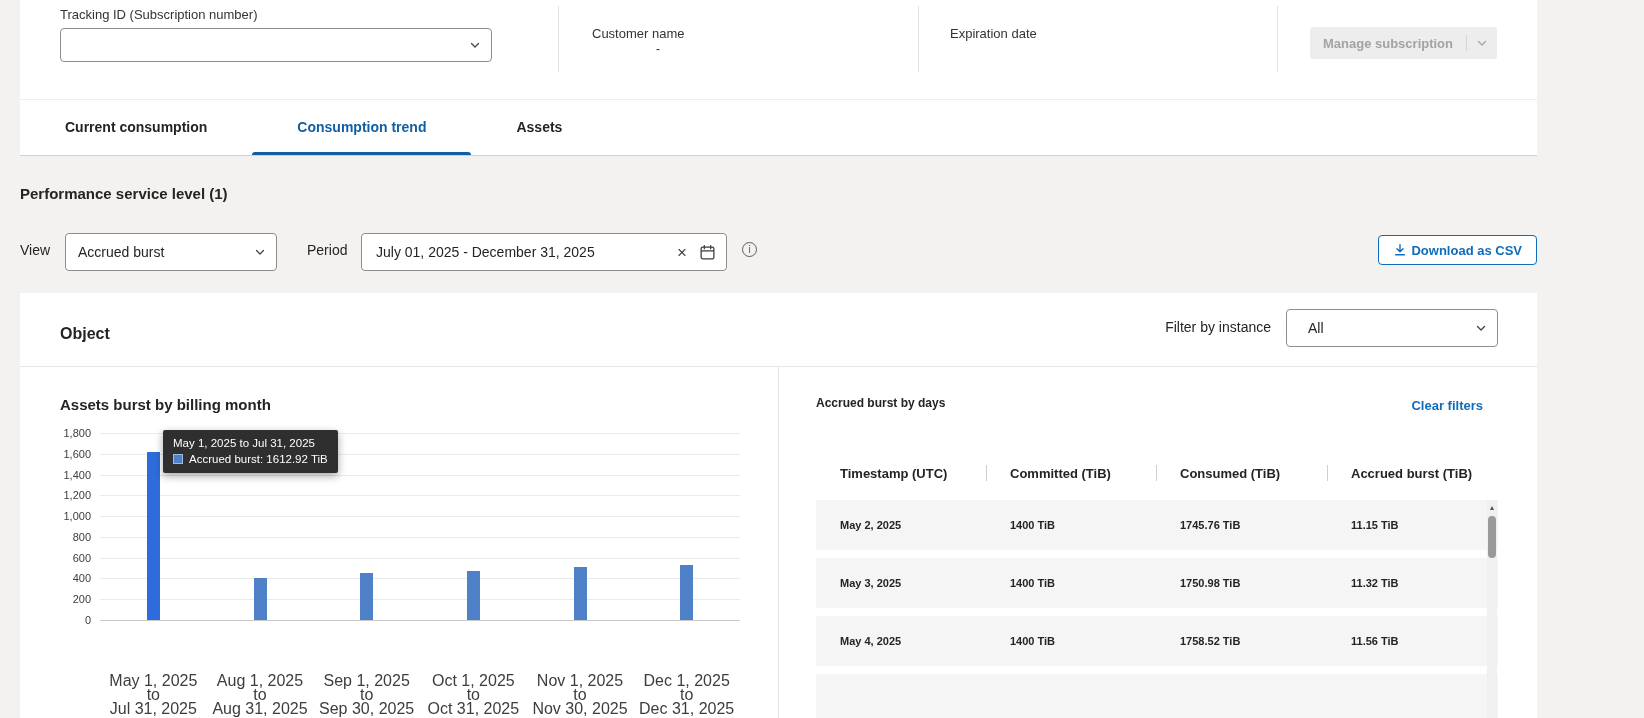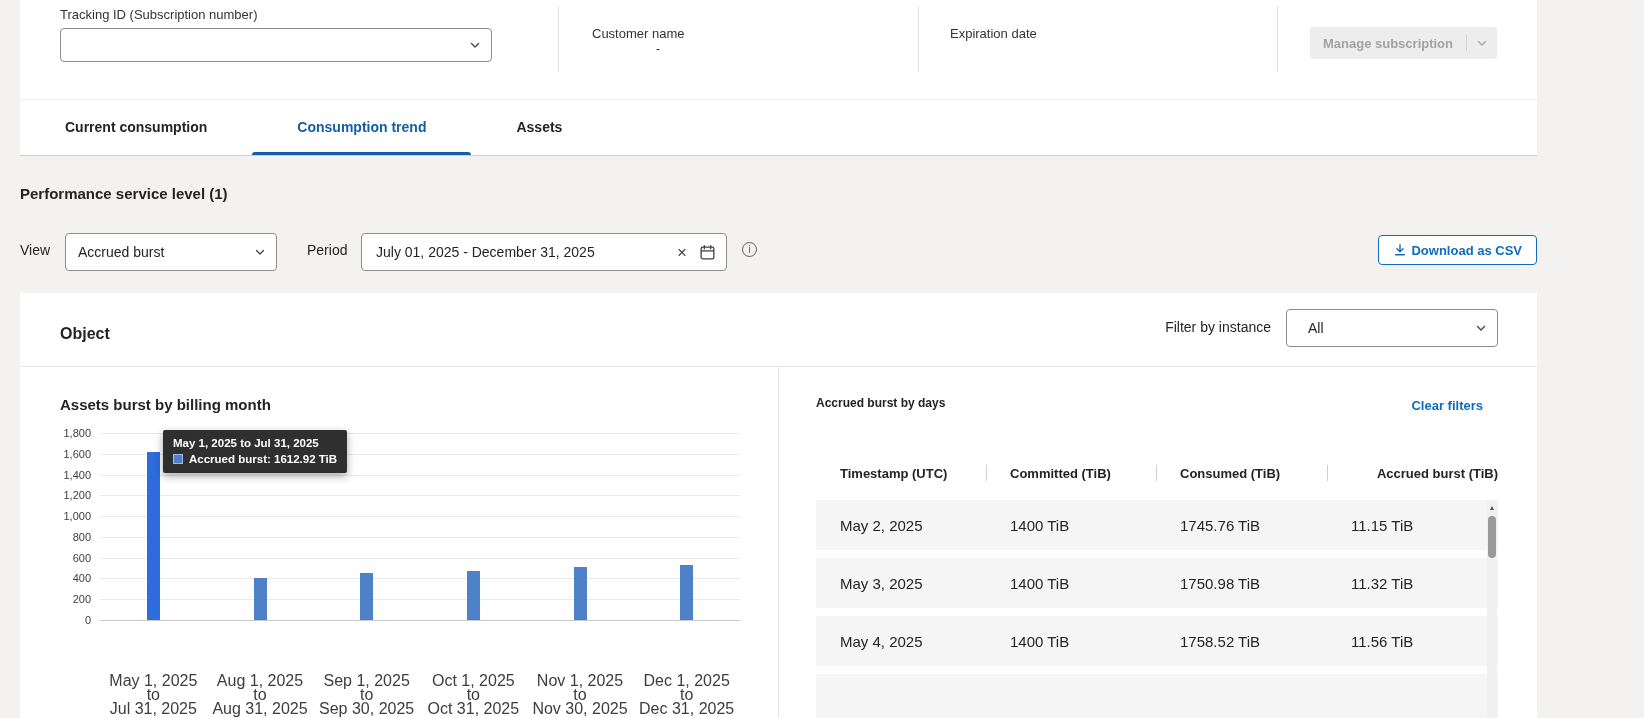--- a/index.html
+++ b/index.html
@@ -48,32 +48,32 @@
   .chart-title{position:absolute;left:40px;top:103px;font-size:15px;font-weight:700;}
   #yaxis{position:absolute;left:0;top:140px;width:71px;height:187px;}
   .ytick{position:absolute;right:0;width:100%;text-align:right;font-size:11px;color:#3d3d3d;}
   #plot{position:absolute;left:80px;top:140px;width:640px;height:187px;}
   .gridline{position:absolute;left:0;right:0;height:1px;background:#eaeaea;}
   .gridline.baseline{background:#c9c9c9;}
   .bar{position:absolute;bottom:0;width:13px;background:var(--bar);}
   .bar.active{background:var(--bar-active);}
   #xaxis{position:absolute;left:80px;top:336px;width:640px;height:52px;}
   .xtick{position:absolute;top:0;text-align:center;font-size:16px;color:#3d3d3d;line-height:14px;margin-top:45px;}
-  .tooltip{position:absolute;left:143px;top:137px;background:var(--tooltip-bg);color:#fff;padding:7px 10px 8px;border-radius:2px;box-shadow:0 3px 8px rgba(0,0,0,.35);font-size:11.5px;font-weight:700;white-space:nowrap;z-index:5;}
+  .tooltip{position:absolute;left:143px;top:137px;background:var(--tooltip-bg);color:#fff;padding:7px 10px 8px;border-radius:2px;box-shadow:0 3px 8px rgba(0,0,0,.35);font-size:11.5px;font-weight:400;white-space:nowrap;z-index:5;}
   .tt-row{display:flex;align-items:center;margin-top:4px;}
   .swatch{width:10px;height:10px;background:var(--bar);border:1px solid #9db9e8;margin-right:6px;flex:none;}
   
   .table-title{position:absolute;left:796px;top:103px;font-size:12px;font-weight:700;}
   .clear-filters{position:absolute;right:54px;top:105px;font-size:13px;font-weight:700;color:var(--accent);cursor:pointer;}
   #table-head{position:absolute;left:796px;top:163px;width:682px;height:34px;display:flex;align-items:center;}
   .hcell{position:relative;height:100%;display:flex;align-items:center;padding-left:24px;font-size:13px;font-weight:700;color:#242424;white-space:nowrap;}
   .hsep{position:absolute;left:0;top:9px;height:16px;width:1px;background:#cfcfcf;}
   #table-body{position:absolute;left:796px;top:207px;width:682px;}
   .trow{display:flex;align-items:center;height:50px;margin-bottom:8px;background:#f5f5f5;}
-  .tcell{padding-left:24px;font-size:15px;color:#242424;white-space:nowrap;}
+  .tcell{padding-left:24px;font-size:11px;color:#242424;white-space:nowrap;font-weight:bold;}
   .scrollbar{position:absolute;left:1467px;top:207px;width:10px;height:246px;background:#f0f0f0;}
   .sb-arrow{height:14px;display:flex;align-items:center;justify-content:center;font-size:7px;color:#555;cursor:pointer;}
   .sb-thumb{position:absolute;top:16px;left:1px;width:8px;height:42px;background:#9a9a9a;border-radius:4px;cursor:grab;}
 </style>
 </head>
 <body>
 
 <div class="header-card">
   <div class="hsec" style="left:0;width:538px;">
     <div class="field-label" style="left:40px;top:7px;">Tracking ID (Subscription number)</div>
@@ -233,21 +233,21 @@
         <span>Timestamp (UTC)</span>
       </div>
       <div class="hcell" style="width: 170px;">
         <span class="hsep"></span>
         <span>Committed (TiB)</span>
       </div>
       <div class="hcell" style="width: 171px;">
         <span class="hsep"></span>
         <span>Consumed (TiB)</span>
       </div>
-      <div class="hcell" style="width: 171px; justify-content: flex-end;">
+      <div class="hcell" style="width: 171px;">
         <span class="hsep"></span>
         <span>Accrued burst (TiB)</span>
       </div>
     </div>
   <div id="table-body">
       <div class="trow">
         <div class="tcell" style="width: 170px;">May 2, 2025</div>
         <div class="tcell" style="width: 170px;">1400 TiB</div>
         <div class="tcell" style="width: 171px;">1745.76 TiB</div>
         <div class="tcell" style="width: 171px;">11.15 TiB</div>

